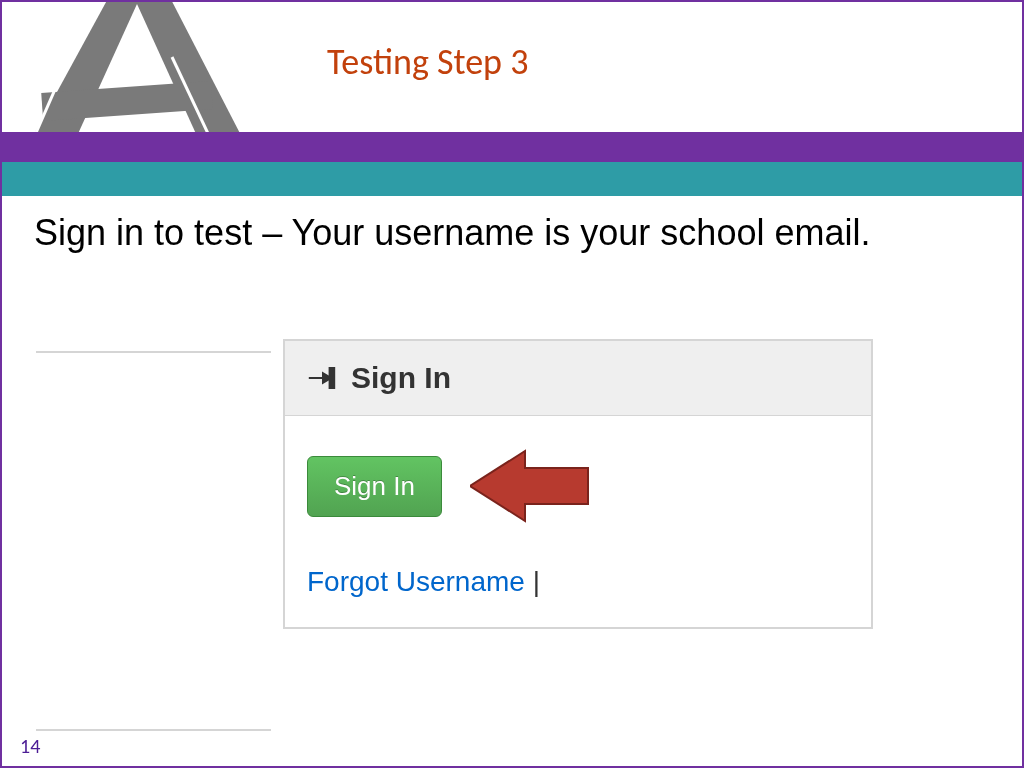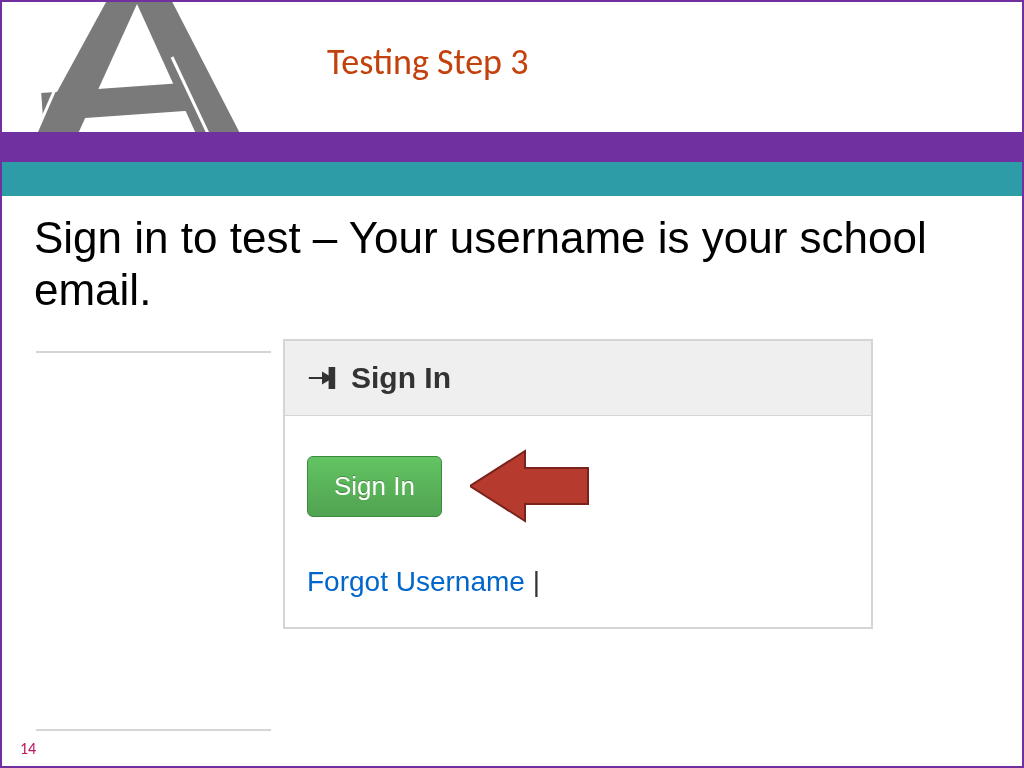--- a/index.html
+++ b/index.html
@@ -49,21 +49,21 @@
     height: 34px;
     width: 100%;
     background: #2e9ca6;
   }
   
   .instruction {
     position: absolute;
     left: 32px;
     top: 210px;
     width: 940px;
-    font-size: 44px;
+    font-size: 36px;
     font-family: Arial, Helvetica, sans-serif;
     color: #000;
     line-height: 1.18;
   }
   
   .shot {
     position: absolute;
     left: 34px;
     top: 337px;
     width: 840px;
@@ -140,23 +140,23 @@
     text-decoration: none;
     cursor: pointer;
     margin-top: 36px;
   }
   .links-sep { color: #333; }
   
   .page-num {
     position: absolute;
     left: 18px;
     bottom: 8px;
-    font-size: 16px;
+    font-size: 20px;
     font-family: Calibri, Arial, sans-serif;
-    color: #be185d;
+    color: #4c1d95;
   }
 </style>
 </head>
 <body>
 
 <div class="slide">
 
   <div class="header-area">
     <div class="logo-box">
       <svg viewBox="0 0 290 130" width="290" height="130">

